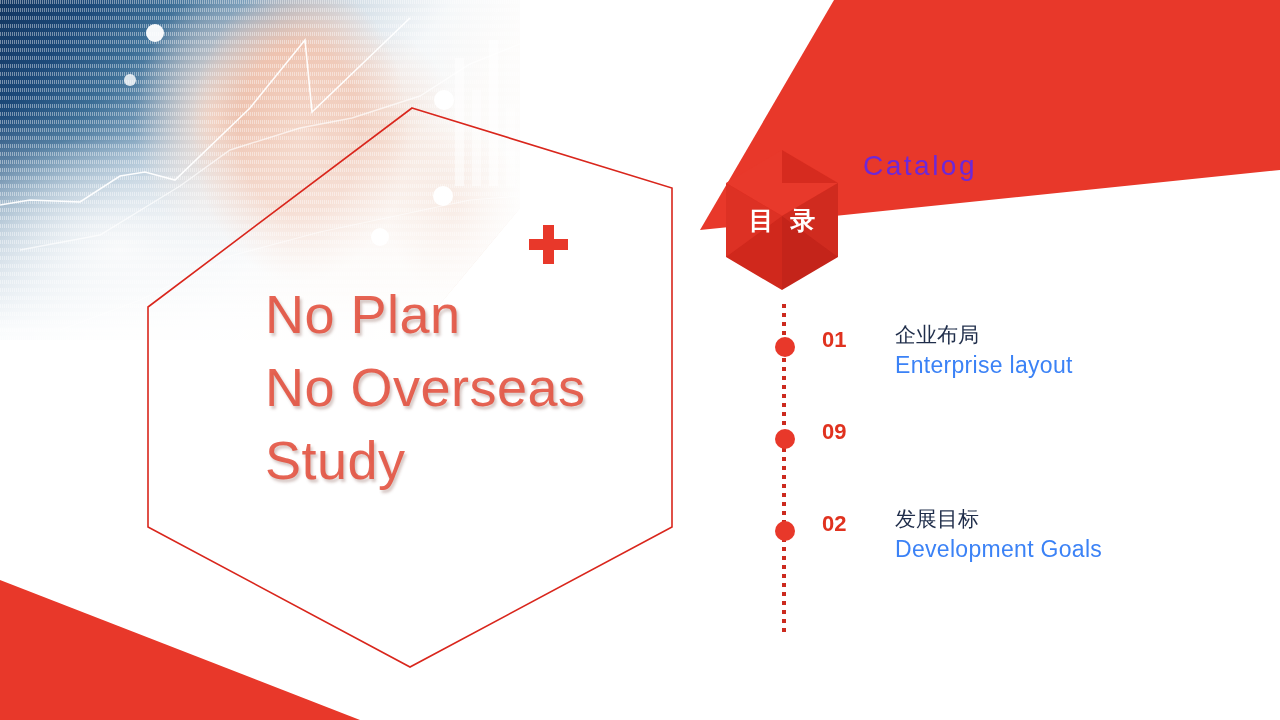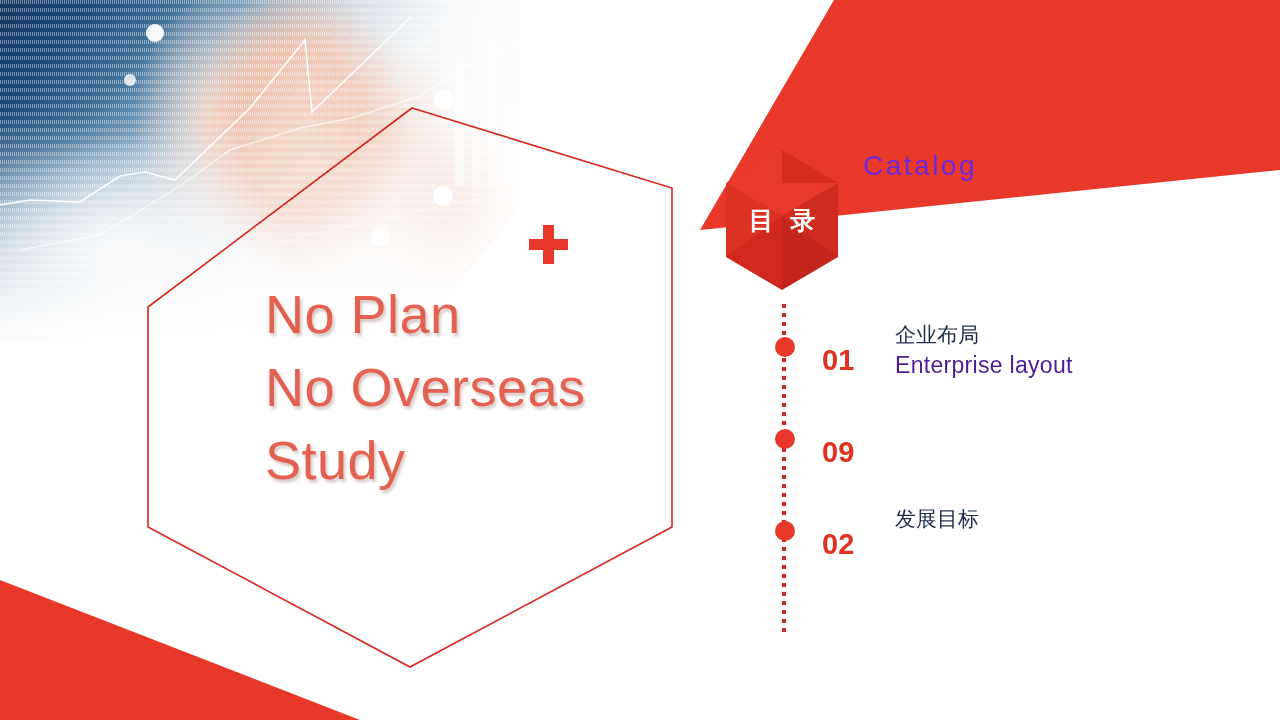--- a/index.html
+++ b/index.html
@@ -112,32 +112,32 @@
     background-size:4px 9px;
   }
   .cat-list{ position:absolute; left:760px; top:320px; width:480px; }
   .cat-item{ position:relative; height:92px; }
   .cat-item .dot{
     position:absolute; left:15px; top:17px;
     width:20px; height:20px; border-radius:50%;
     background:#E8382A;
   }
   .cat-item .num{
-    position:absolute; left:62px; top:24px;
-    font-size:29px; font-weight:700; color:#E0321F;
+    position:absolute; left:62px; top:7px;
+    font-size:22px; font-weight:700; color:#E0321F;
     letter-spacing:0px;
   }
   .cat-item .txt{ position:absolute; left:135px; top:0; }
   .cat-item .cn{
     font-size:21px; color:#1F2D4A; line-height:30px;
     font-family:"DejaVu Sans","Liberation Sans",sans-serif;
     margin-top:28px;
   }
   .cat-item .en{
-    font-size:23px; color:#4c1d95; line-height:31px; letter-spacing:.3px;margin-top:40px;
+    font-size:23px; color:#3b82f6; line-height:31px; letter-spacing:.3px;margin-top:40px;
   }
 </style>
 </head>
 <body>
 
 <div id="slide">
 
   <div class="wedge-top-right"></div>
   <div class="wedge-bottom-left"></div>
 
@@ -204,18 +204,19 @@
     <div class="cat-item">
       <span class="dot"></span>
       <span class="num">09</span>
     </div>
 
     <div class="cat-item">
       <span class="dot"></span>
       <span class="num">02</span>
       <span class="txt">
         <span class="cn">发展目标</span><br>
+        <span class="en">Development Goals</span>
       </span>
     </div>
 
   </div>
 
 </div>
 
 </body></html>

